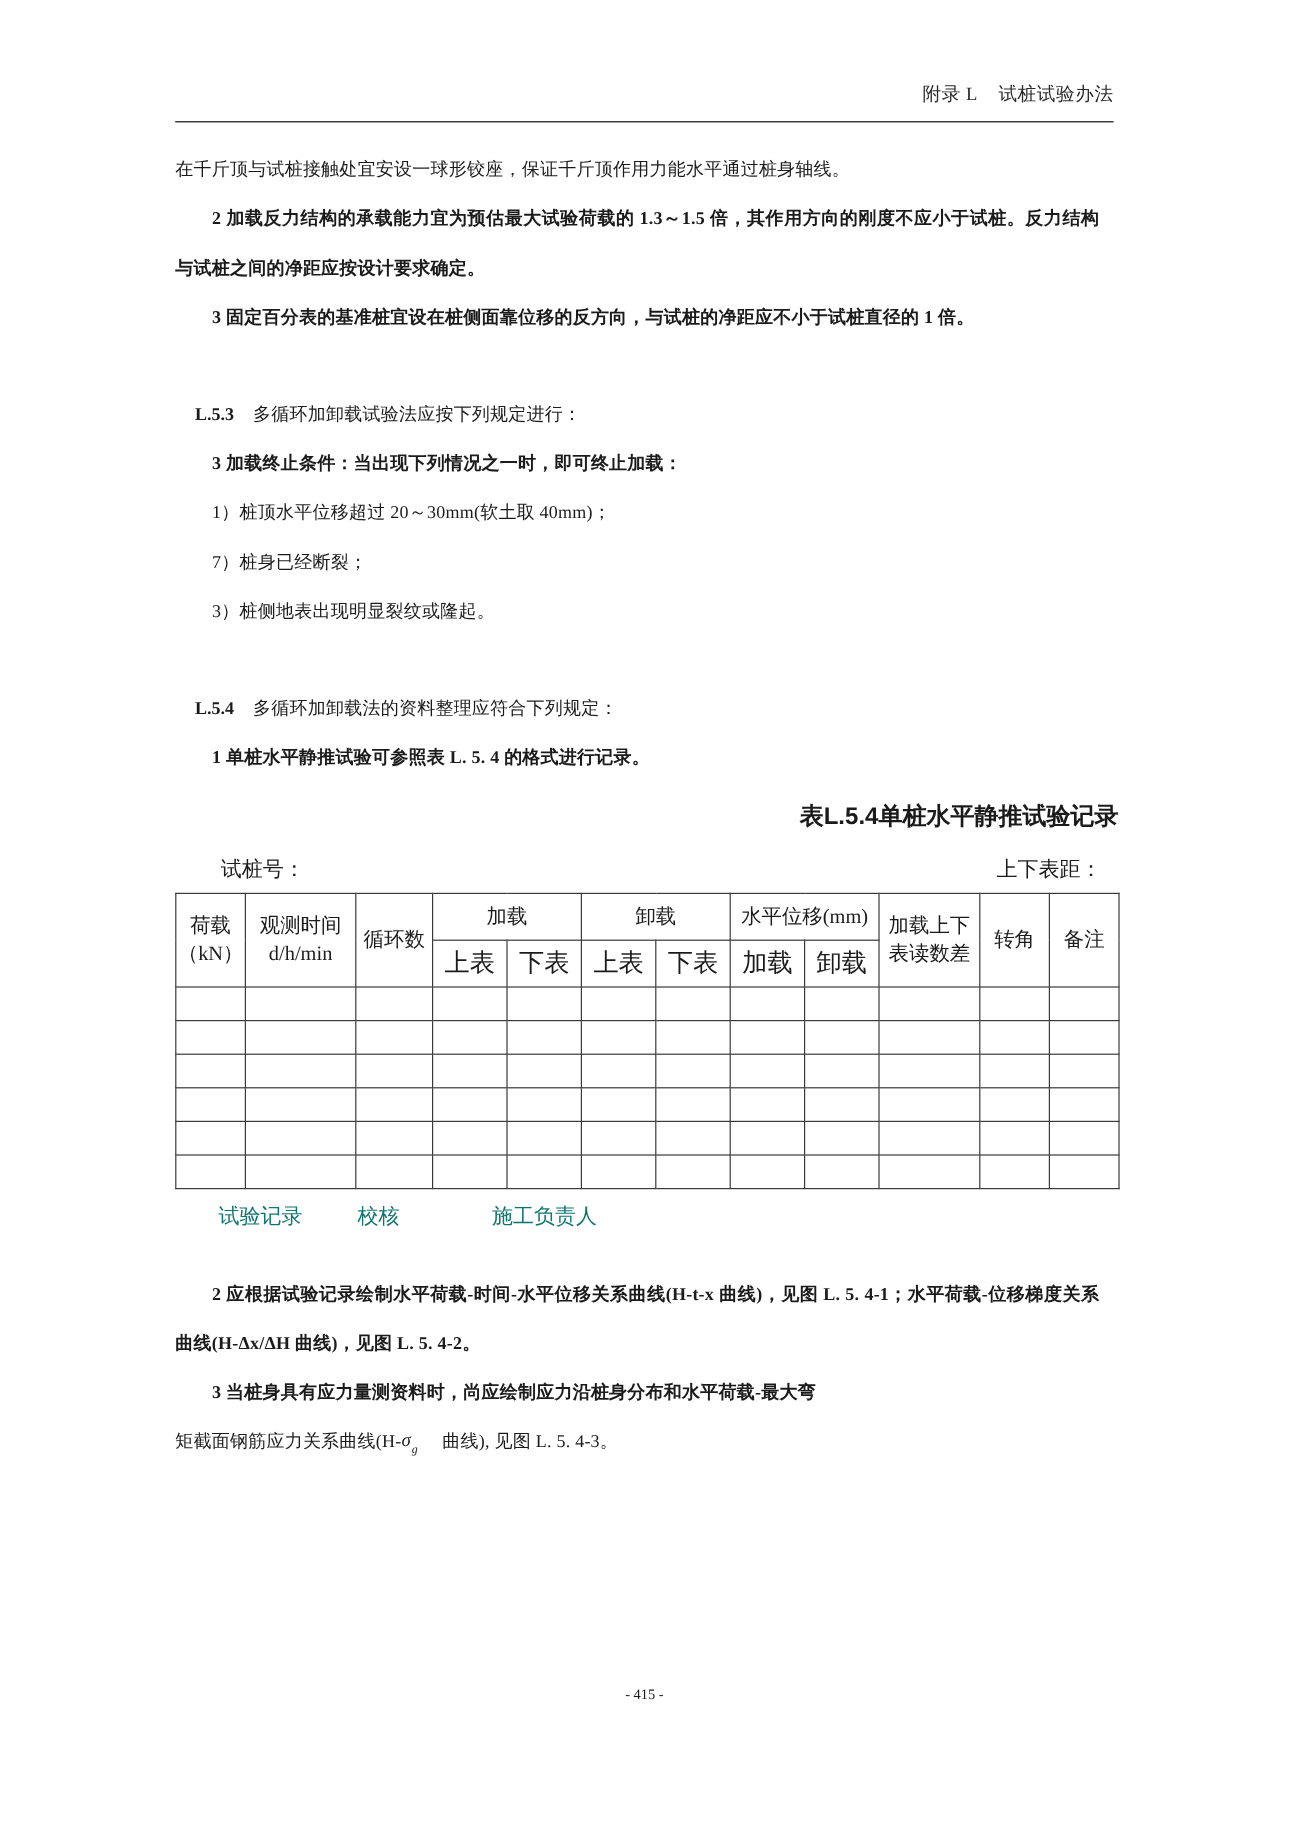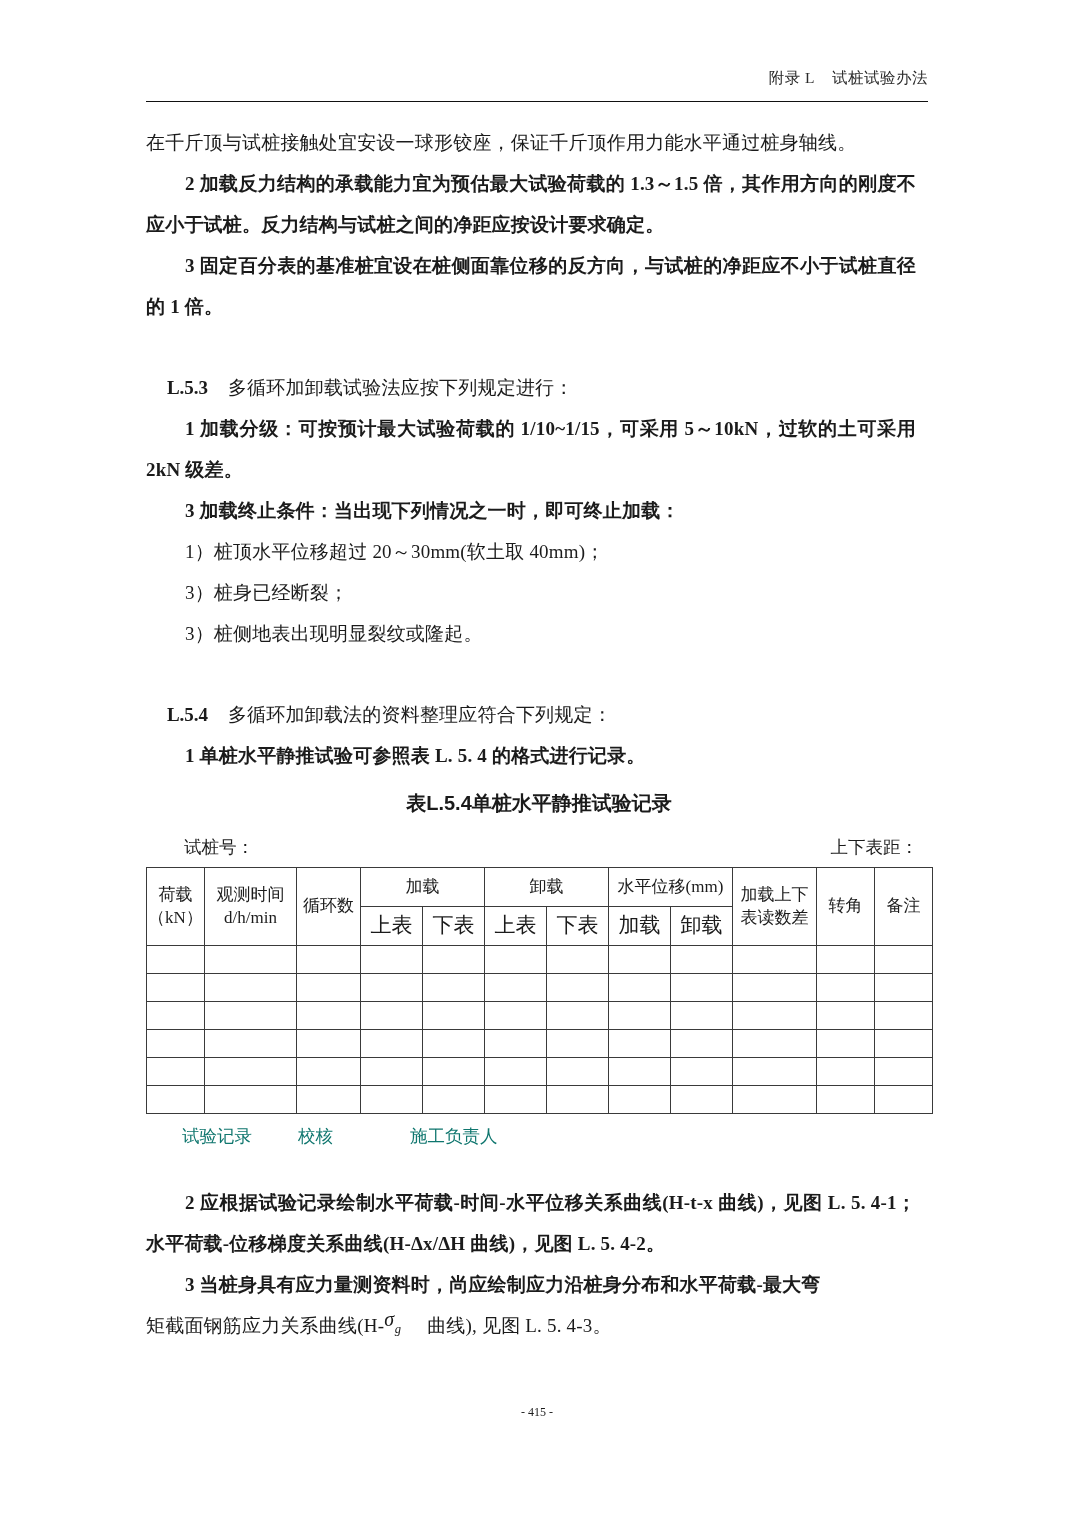--- a/index.html
+++ b/index.html
@@ -47,40 +47,40 @@
   }
   
   .content {
     position: absolute;
     left: 146px;
     top: 122px;
     width: 786px;
   }
   p.para {
     margin: 0 16px 0 0;
-    font-size: 19px;
+    font-size: 15px;
     line-height: 41px;
     text-align: justify;
     text-justify: inter-ideograph;
     color: #1b1b1b;
     letter-spacing: 0.2px;
   }
   p.indent { text-indent: 2.05em; font-weight: bold; }
   p.indent-sub { text-indent: 2.05em; }
   .gap-sm { height: 18px; }
   .gap-lg { height: 40px; }
   .sec-label {
     font-weight: bold;
     font-family: "Liberation Serif", "DejaVu Serif", serif;
     letter-spacing: 0px;
   }
   .sec-head { text-indent: 1.1em; }
   
   .table-title {
-    text-align: center;
+    text-align: right;
     font-size: 20px;
     font-weight: bold;
     font-family: "Liberation Sans", "DejaVu Sans", sans-serif;
     margin: 14px 0 0 0;
     letter-spacing: 0px;
   }
   .table-caption-row {
     display: flex;
     justify-content: space-between;
     font-size: 17.5px;
@@ -171,24 +171,23 @@
 
   <div class="content">
 
     <p class="para">在千斤顶与试桩接触处宜安设一球形铰座，保证千斤顶作用力能水平通过桩身轴线。</p>
     <p class="para indent">2    加载反力结构的承载能力宜为预估最大试验荷载的 1.3～1.5 倍，其作用方向的刚度不应小于试桩。反力结构与试桩之间的净距应按设计要求确定。</p>
     <p class="para indent">3    固定百分表的基准桩宜设在桩侧面靠位移的反方向，与试桩的净距应不小于试桩直径的 1 倍。</p>
 
     <div class="gap-lg"></div>
 
     <p class="para sec-head"><span class="sec-label">L.5.3</span>&nbsp;&nbsp;&nbsp;&nbsp;<span>多循环加卸载试验法应按下列规定进行：</span></p>
-    <p class="para indent">1    加载分级：可按预计最大试验荷载的 1/10~1/15，可采用 5～10kN，过软的土可采用 2kN 级差。</p>
     <p class="para indent">3    加载终止条件：当出现下列情况之一时，即可终止加载：</p>
     <p class="para indent-sub">1）桩顶水平位移超过 20～30mm(软土取 40mm)；</p>
-    <p class="para indent-sub">3）桩身已经断裂；</p>
+    <p class="para indent-sub">7）桩身已经断裂；</p>
     <p class="para indent-sub">3）桩侧地表出现明显裂纹或隆起。</p>
 
     <div class="gap-lg"></div>
 
     <p class="para sec-head"><span class="sec-label">L.5.4</span>&nbsp;&nbsp;&nbsp;&nbsp;<span>多循环加卸载法的资料整理应符合下列规定：</span></p>
     <p class="para indent">1    单桩水平静推试验可参照表 L. 5. 4 的格式进行记录。</p>
 
     <div class="table-title">表L.5.4单桩水平静推试验记录</div>
 
     <div class="table-caption-row">

